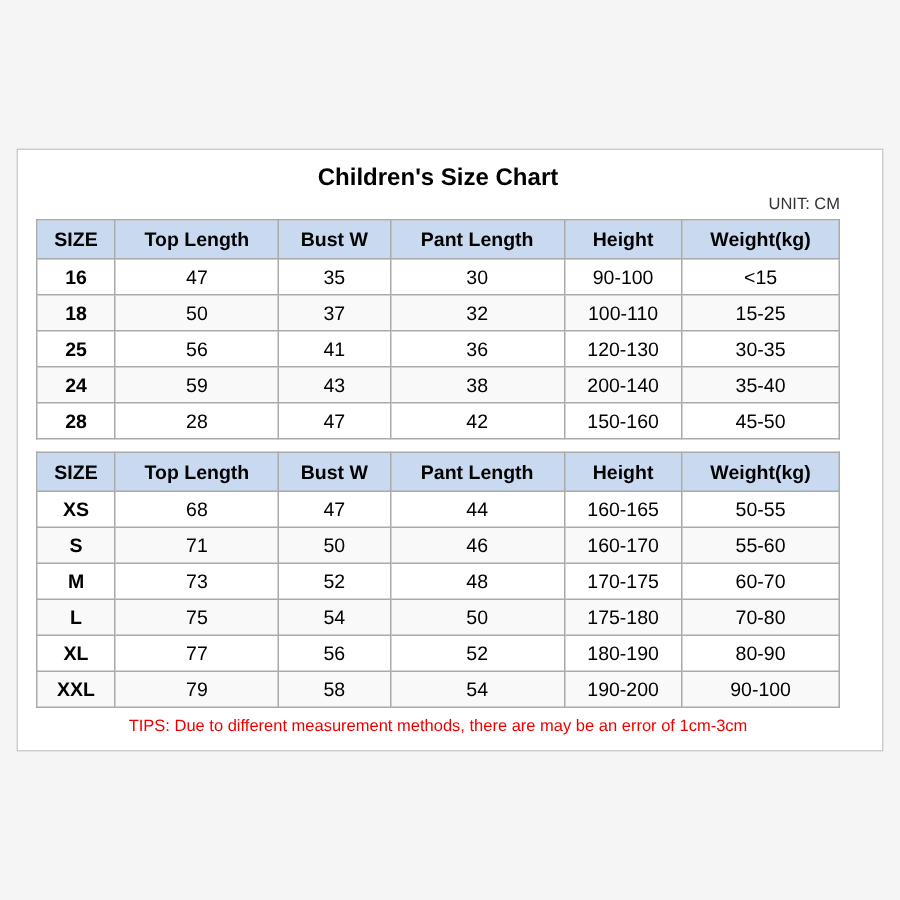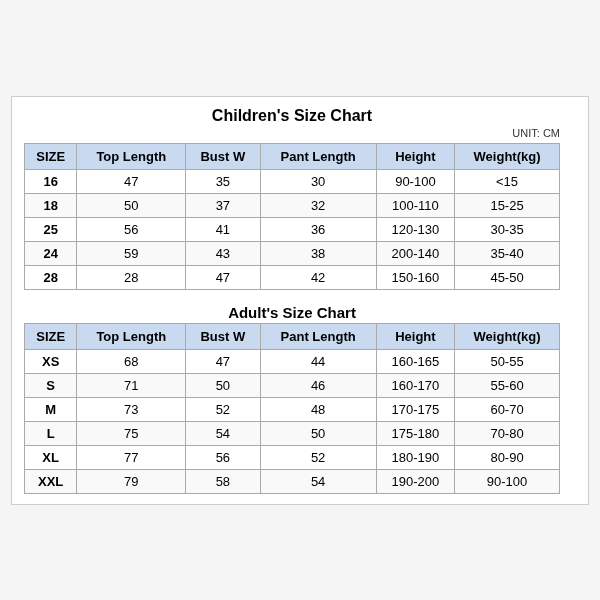--- a/index.html
+++ b/index.html
@@ -133,21 +133,20 @@
           <td>47</td>
           <td>42</td>
           <td>150-160</td>
           <td>45-50</td>
         </tr>
       </tbody>
   </table>
 
   <div class="separator"></div>
 
-  <span class="section-title">Adult's Size Chart</span>
 
   <table>
     <thead>
       <tr id="adults-header-row">
           <th>SIZE</th>
           <th>Top Length</th>
           <th>Bust W</th>
           <th>Pant Length</th>
           <th>Height</th>
           <th>Weight(kg)</th>
@@ -198,13 +197,14 @@
           <td>XXL</td>
           <td>79</td>
           <td>58</td>
           <td>54</td>
           <td>190-200</td>
           <td>90-100</td>
         </tr>
       </tbody>
   </table>
 
+  <div class="tips">TIPS: Due to different measurement methods, there are may be an error of 1cm-3cm</div>
 </div>
 
 </body></html>

